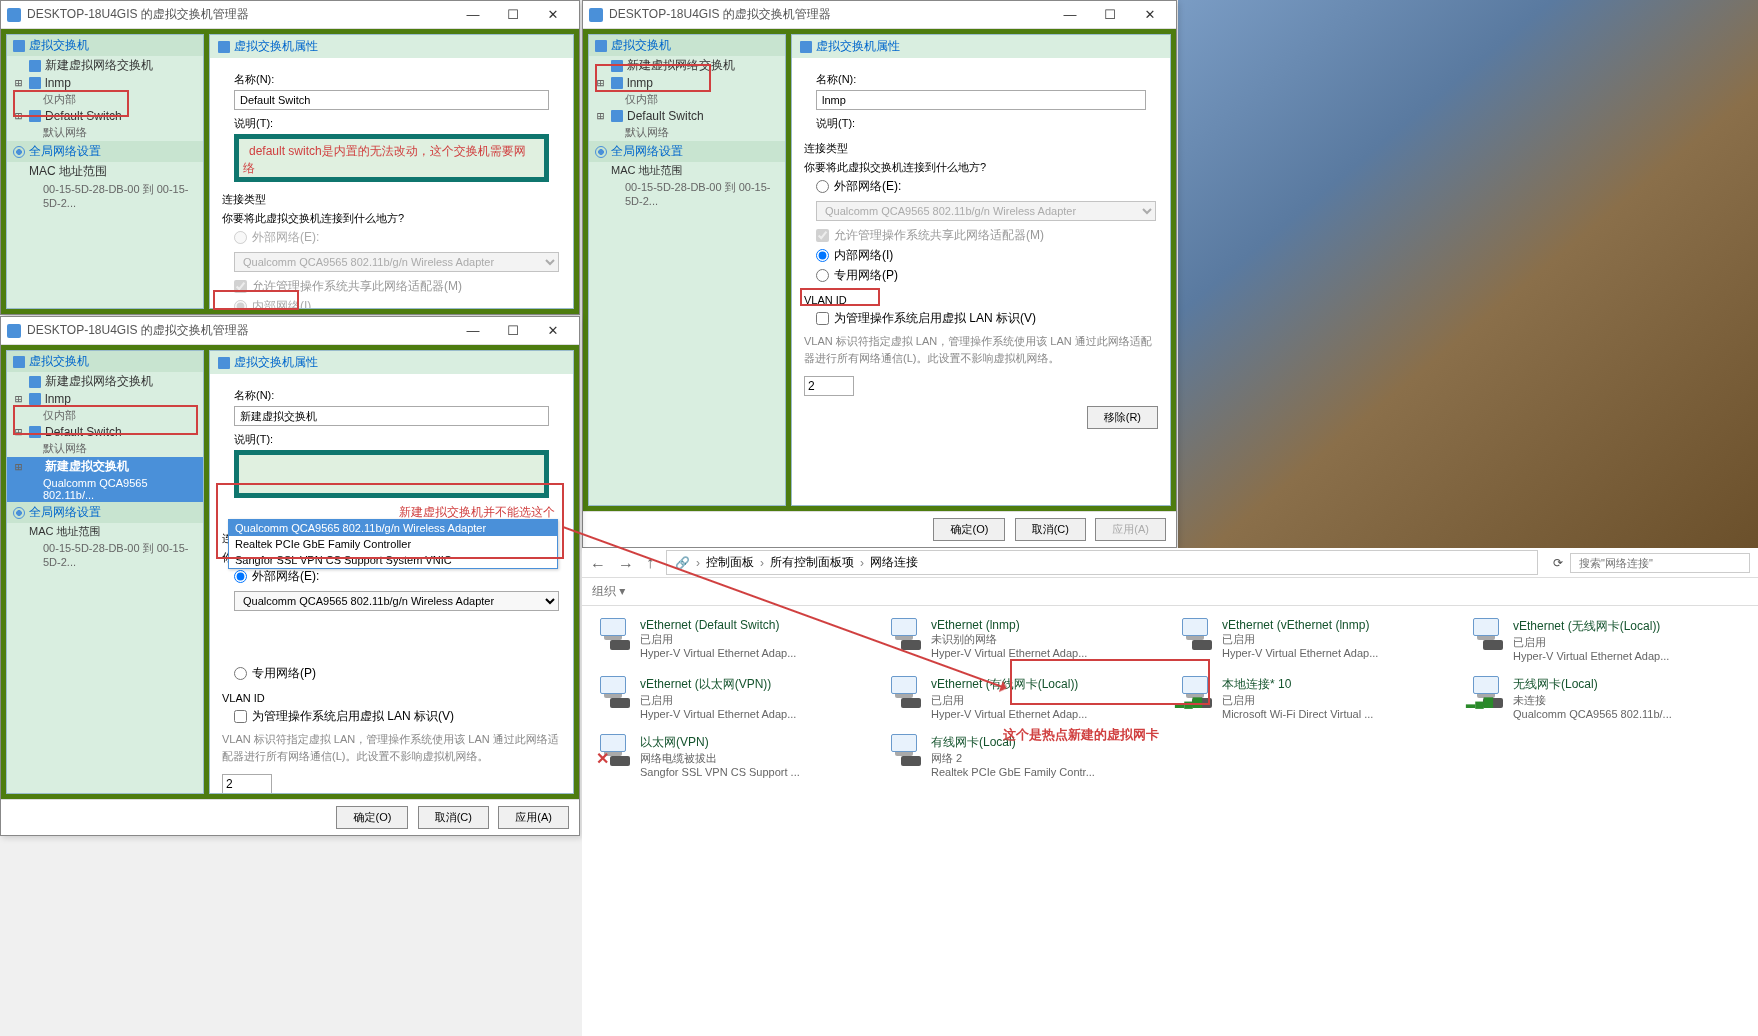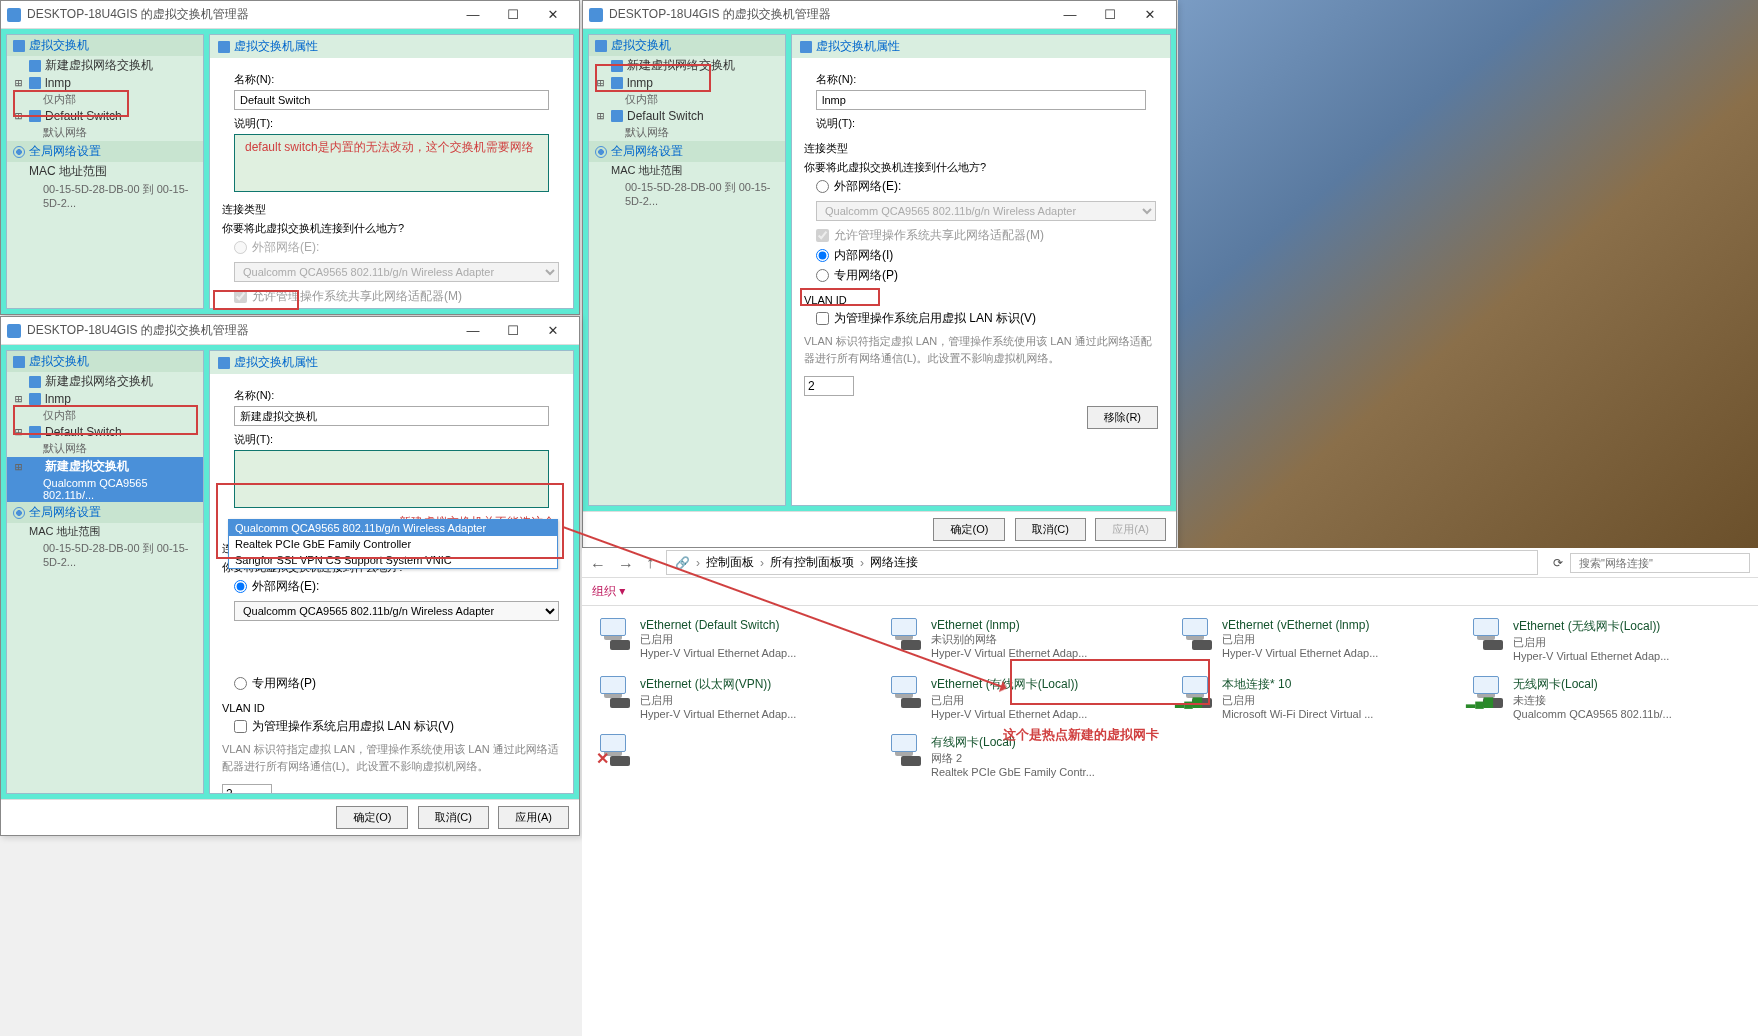--- a/index.html
+++ b/index.html
@@ -1,21 +1,21 @@
 <!DOCTYPE html>
 <html><head>
 <meta charset="utf-8">
 <style>
 * { box-sizing: border-box; margin: 0; padding: 0; font-family: "Microsoft YaHei", "Segoe UI", sans-serif; font-size: 12px; }
 body { background: #f0f0f0; width: 1758px; height: 1036px; position: relative; overflow: hidden; }
 
 .desktop-bg { position: absolute; top: 0; right: 0; width: 580px; height: 560px; background: linear-gradient(140deg, #7a9cc4 0%, #5a7aa0 30%, #8a6f4a 55%, #6a4f2a 100%); z-index: 0; }
 
 
-.win { position: absolute; background: #5eead4; border: 1px solid #888; box-shadow: 2px 2px 6px rgba(0,0,0,.15); display: flex; flex-direction: column; }
+.win { position: absolute; background: #4d7c0f; border: 1px solid #888; box-shadow: 2px 2px 6px rgba(0,0,0,.15); display: flex; flex-direction: column; }
 .titlebar { height: 28px; display: flex; align-items: center; padding: 0 6px; background: #fff; border-bottom: 1px solid #ddd; font-size: 11px; color: #555; }
 .titlebar .hv-icon { width: 14px; height: 14px; background: #4a90d9; margin-right: 6px; border-radius: 2px; }
 .titlebar .title { flex: 1; }
 .titlebar .ctrl { width: 40px; height: 100%; display: flex; align-items: center; justify-content: center; color: #333; font-size: 13px; }
 
 .win-body { flex: 1; display: flex; overflow: hidden; }
 
 
 .tree-panel { width: 198px; border: 1px solid #9bc; margin: 5px 0 5px 5px; background: #d9eee0; overflow: hidden; }
 .tree-section { background: #c8e4d0; padding: 2px 6px; color: #0066cc; cursor: pointer; display: flex; align-items: center; }
@@ -26,21 +26,21 @@
 .sec-icon { width: 12px; height: 12px; display: inline-block; margin-right: 4px; background: #4a90d9; border-radius: 1px; flex-shrink: 0; }
 .sec-icon.globe { background: radial-gradient(circle, #4a90d9 40%, transparent 42%); border: 1px solid #4a90d9; border-radius: 50%; }
 
 
 .prop-panel { flex: 1; border: 1px solid #9bc; margin: 5px; background: #fff; display: flex; flex-direction: column; overflow: hidden; }
 .prop-header { background: #d9eee0; padding: 3px 8px; display: flex; align-items: center; color: #0066cc; }
 .prop-body { flex: 1; padding: 8px 12px; overflow-y: auto; }
 .field-row { margin: 6px 12px; }
 .field-row label { display: block; margin-bottom: 3px; font-size: 11px; }
 .field-row input[type=text] { width: 100%; padding: 3px 5px; border: 1px solid #aaa; font-size: 11px; }
-.desc-box { width: 100%; height: 58px; border: 1px solid #0f766e; padding: 4px; background: #fff; }
+.desc-box { width: 100%; height: 48px; border: 5px solid #0f766e; padding: 4px; background: #fff; }
 .desc-box.green { background: #e0f0e0; }
 .note-red { color: #d04040; font-size: 12px; padding: 4px 6px; }
 .grp-title { margin: 10px 0 4px; font-size: 11px; }
 .grp-text { font-size: 11px; margin: 3px 0; }
 .radio-row { margin: 3px 0 3px 12px; font-size: 11px; display: flex; align-items: center; }
 .radio-row input { margin-right: 5px; }
 .sel { width: 96%; margin: 3px 0 3px 12px; padding: 2px 4px; border: 1px solid #aaa; background: #f8f8f8; font-size: 11px; }
 .sel.disabled { background: #eee; color: #888; }
 .chk-row { margin: 3px 0 3px 12px; font-size: 11px; display: flex; align-items: center; }
 .chk-row input { margin-right: 5px; }
@@ -66,21 +66,21 @@
 
 
 .explorer { position: absolute; background: #fff; }
 .exp-toolbar { height: 30px; display: flex; align-items: center; border-bottom: 1px solid #ddd; padding: 0 8px; font-size: 12px; }
 .exp-nav { display: flex; align-items: center; gap: 12px; margin-right: 12px; color: #666; }
 .exp-nav span { font-size: 16px; }
 .exp-crumb { flex: 1; border: 1px solid #ccc; padding: 3px 8px; margin-right: 8px; font-size: 11px; display: flex; align-items: center; }
 .exp-crumb .sep { margin: 0 6px; color: #888; }
 .exp-refresh { width: 24px; text-align: center; color: #555; }
 .exp-search { width: 180px; border: 1px solid #ccc; padding: 3px 8px; font-size: 11px; color: #888; }
-.exp-toprow { height: 28px; border-bottom: 1px solid #ddd; display: flex; align-items: center; padding: 0 10px; font-size: 12px; color: #be185d; }
+.exp-toprow { height: 28px; border-bottom: 1px solid #ddd; display: flex; align-items: center; padding: 0 10px; font-size: 12px; color: #737373; }
 .exp-body { padding: 8px 10px; display: grid; grid-template-columns: repeat(4, 1fr); gap: 6px 8px; }
 .net-item { display: flex; align-items: flex-start; padding: 4px; }
 .net-icon { width: 38px; height: 32px; margin-right: 6px; position: relative; flex-shrink: 0; }
 .net-monitor { position: absolute; top: 0; left: 4px; width: 26px; height: 18px; background: #e8f2fc; border: 1px solid #6a9acc; border-radius: 2px; }
 .net-base { position: absolute; top: 18px; left: 8px; width: 18px; height: 4px; background: #aaa; border-radius: 0 0 2px 2px; }
 .net-plug { position: absolute; bottom: 0; left: 14px; width: 20px; height: 10px; background: #555; border-radius: 2px; }
 .net-x { position: absolute; bottom: -2px; left: 0; color: #d04040; font-size: 16px; font-weight: bold; }
 .net-sig { position: absolute; bottom: 0; right: 14px; color: #2a8a2a; font-size: 12px; }
 .net-text { flex: 1; min-width: 0; }
 .net-name { font-size: 12px; color: #14532d; white-space: nowrap; overflow: hidden; text-overflow: ellipsis; }
@@ -482,20 +482,25 @@
     </div>
       </div>
       <div class="net-item">
     <div class="net-icon">
       <div class="net-monitor"></div>
           <div class="net-base"></div>
           <div class="net-plug"></div>
       <div class="net-x">✕</div>
 
     </div>
+    <div class="net-text">
+      <div class="net-name">以太网(VPN)</div>
+      <div class="net-status">网络电缆被拔出</div>
+      <div class="net-desc">Sangfor SSL VPN CS Support ...</div>
+    </div>
       </div>
       <div class="net-item">
     <div class="net-icon">
       <div class="net-monitor"></div>
           <div class="net-base"></div>
           <div class="net-plug"></div>
 
     </div>
     <div class="net-text">
       <div class="net-name">有线网卡(Local)</div>

